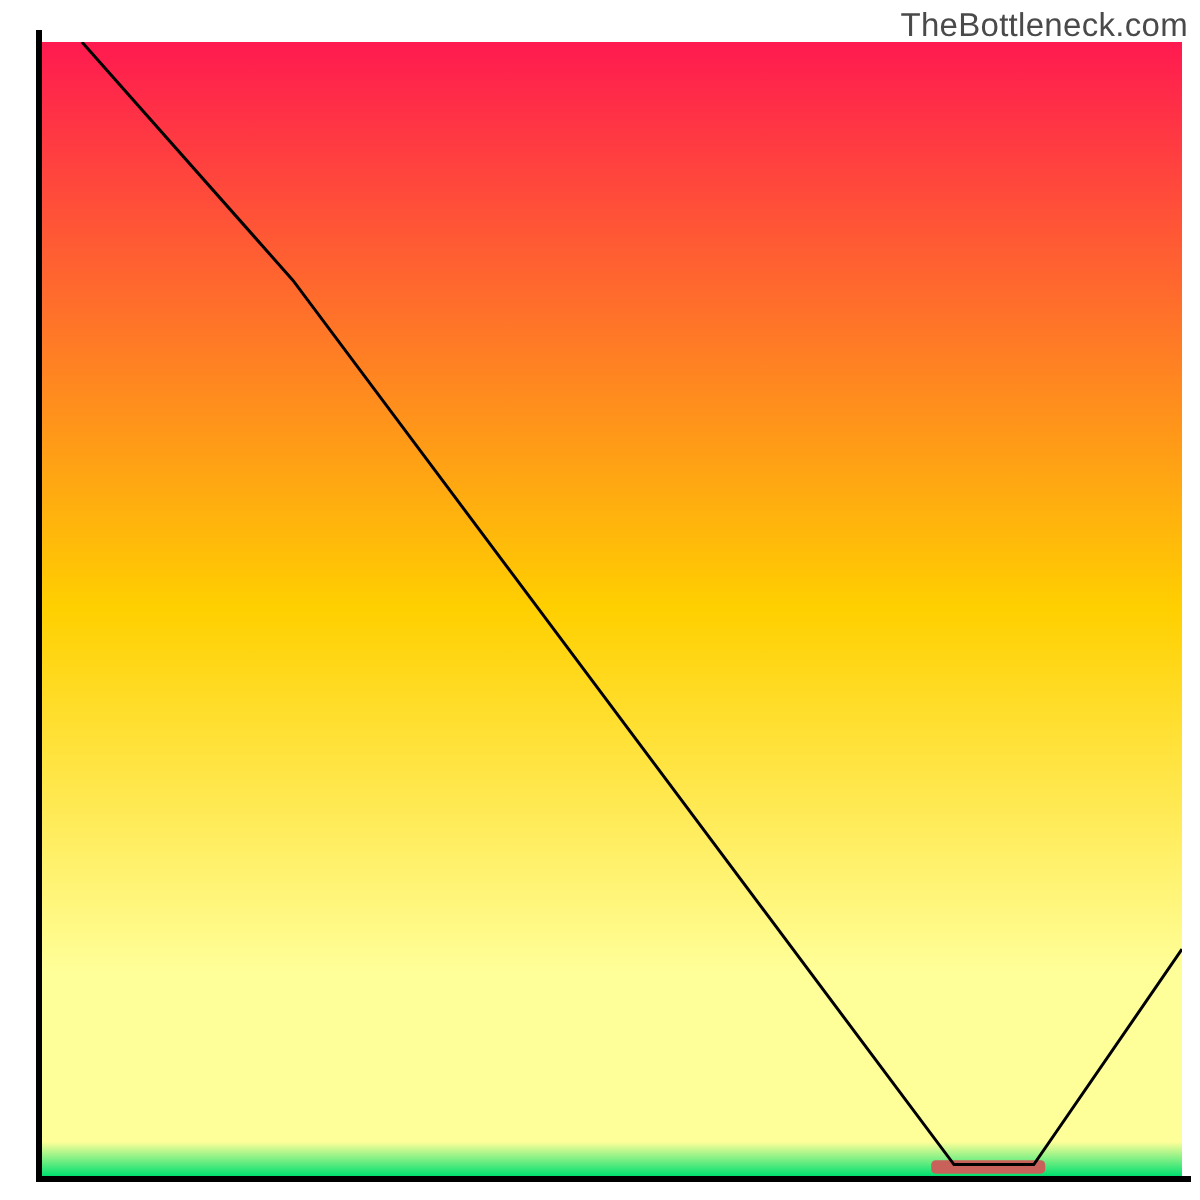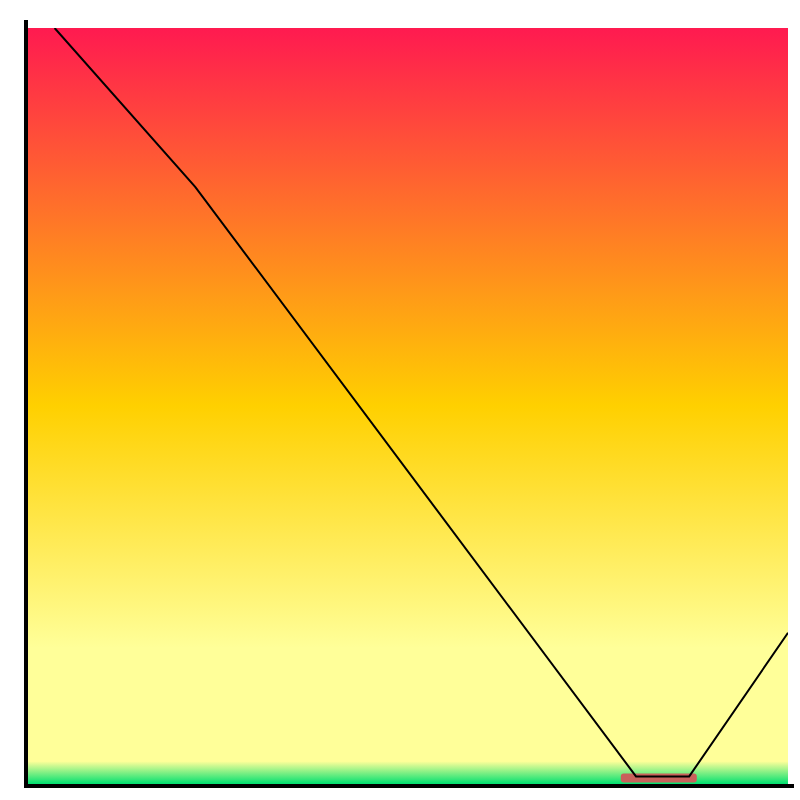--- a/index.html
+++ b/index.html
@@ -61,13 +61,14 @@
     <g>
       <line id="axisY" stroke="#000000" stroke-width="4" x1="26.000000000000004" y1="20.000000000000004" x2="26.000000000000004" y2="786"></line>
       <line id="axisX" stroke="#000000" stroke-width="4" x1="24.000000000000004" y1="786" x2="794" y2="786"></line>
     </g>
 
     <rect id="optBar" rx="3" ry="3" x="620.8000000000001" y="773.452" width="75.99999999999989" height="9" fill="#c9615b" clip-path="url(#plotClip)"></rect>
 
     <path id="curvePath" fill="none" d="M 54.6 28.0 L 195.2 186.8 L 636.0 776.4 L 689.2 776.4 L 788.0 632.8" stroke="#000000" stroke-width="2" clip-path="url(#plotClip)"></path>
   </svg>
 
+  <div class="watermark">TheBottleneck.com</div>
 </div>
 
 </body></html>

